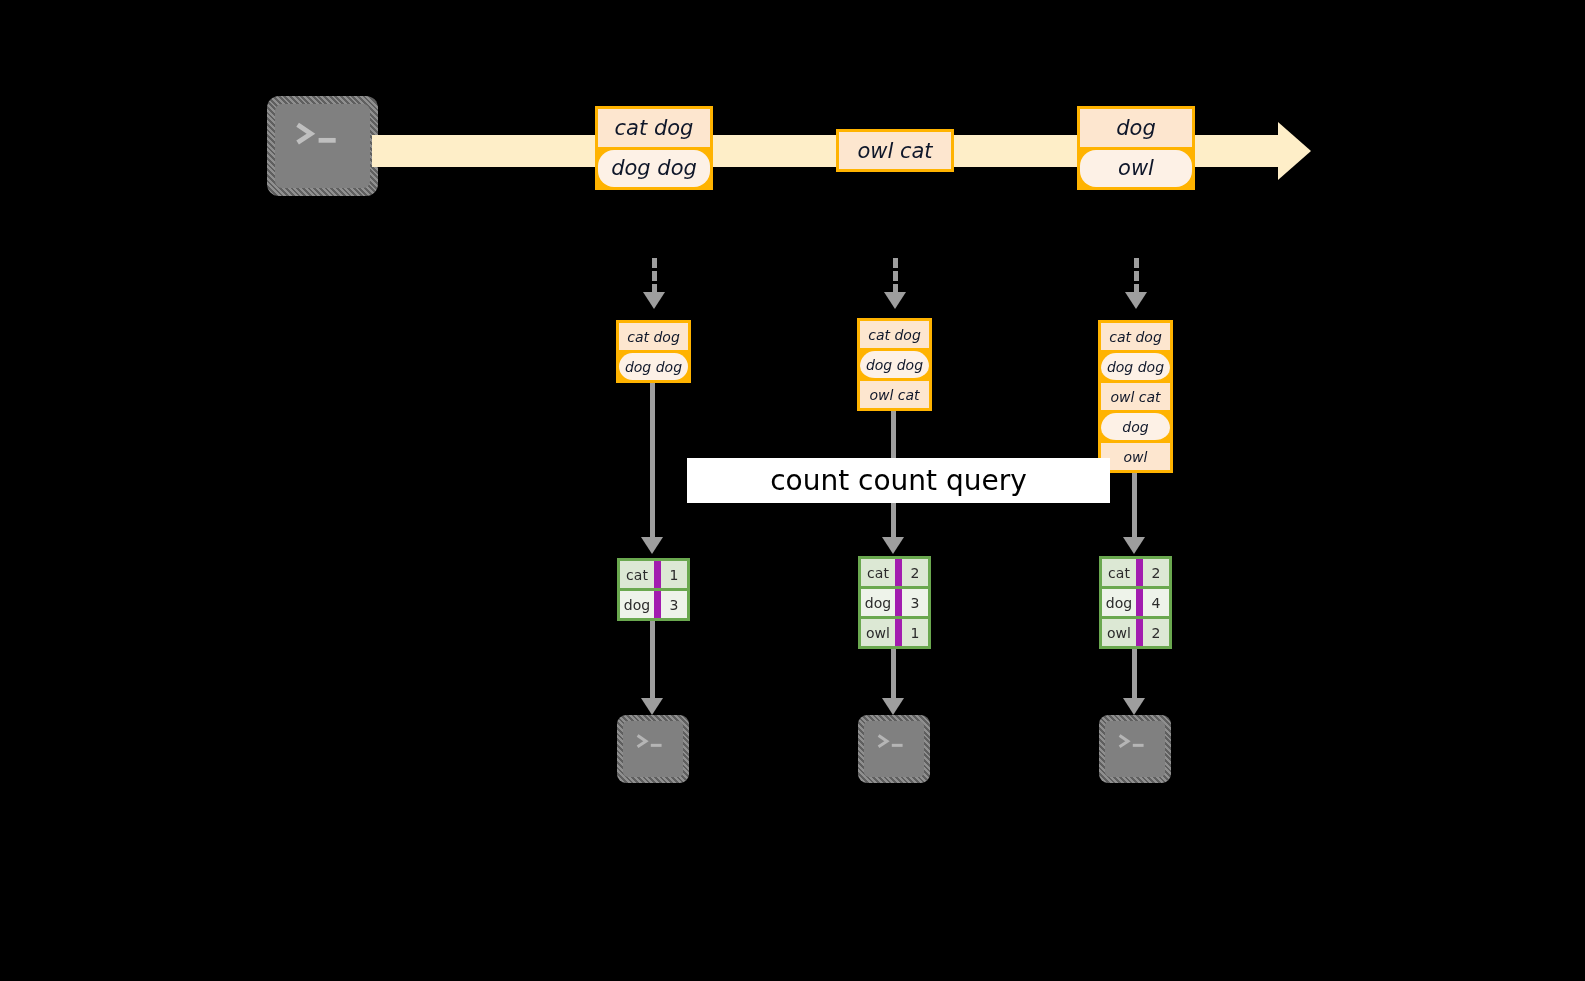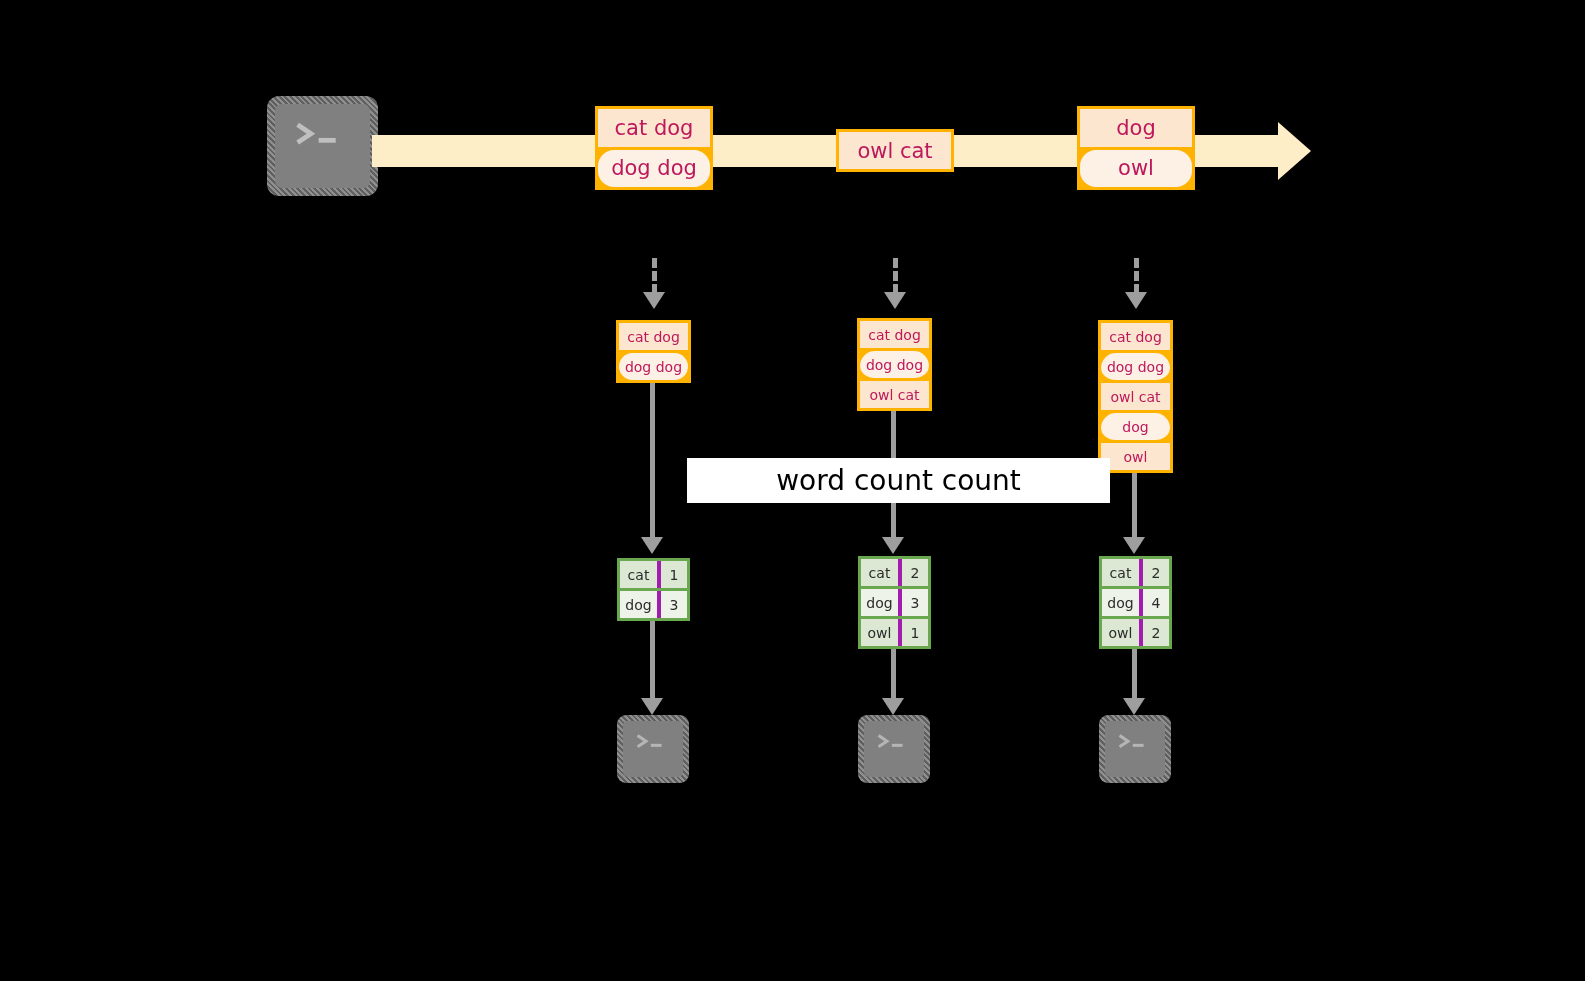--- a/index.html
+++ b/index.html
@@ -65,25 +65,26 @@
     border: 3px solid #ffb300;
     background: #ffb300;
     display: flex;
     flex-direction: column;
   }
   .rec-row {
     flex: 1 1 auto;
     display: flex;
     align-items: center;
     justify-content: center;
-    color: #be185d;
+    color: #0f172a;
     background: #fde6cf;
     border-bottom: 3px solid #ffb300;
     white-space: nowrap;
     overflow: hidden;
+    font-style: italic;
   }
   .rec-row:last-child { border-bottom: none; }
   .rec-row.alt { background: #fdf1e6; border-radius: 16px; }
 
   
   .res-table {
     position: absolute;
     border: 3px solid #6aa84f;
     background: #6aa84f;
     display: flex;
@@ -100,21 +101,21 @@
     align-items: center;
     justify-content: center;
     color: #2b2b2b;
     background: #dce8d4;
     white-space: nowrap;
     overflow: hidden;
   }
   .res-row.alt .res-cell { background: #eef3ea; }
   .res-cell.key {
     flex: 0 0 auto;
-    border-right: 4px solid #a21caf;
+    border-right: 7px solid #a21caf;
   }
   .res-cell.val { flex: 1 1 auto; }
 
   
   .conn-line {
     position: absolute;
     background: #9e9e9e;
   }
   .conn-line.dashed {
     background: none;
@@ -206,21 +207,21 @@
   <div class="conn-line" style="left:650px; top:383px; width:5px; height:156px;"></div>
   <div class="conn-head" style="left:641px; top:537px;"></div>
 
   <div class="conn-line" style="left:891px; top:411px; width:5px; height:128px;"></div>
   <div class="conn-head" style="left:882px; top:537px;"></div>
 
   <div class="conn-line" style="left:1132px; top:473px; width:5px; height:66px;"></div>
   <div class="conn-head" style="left:1123px; top:537px;"></div>
 
   <div class="query-label" style="left:687px; top:458px; width:423px; height:45px; font-size:28px;">
-    <span>word count count</span>
+    <span>count count query</span>
   </div>
 
   <div class="res-table" style="left:617px; top:558px; width:73px; height:63px; font-size:14px;">
     <div class="res-row">
       <div class="res-cell key" style="width:41px;">cat</div>
       <div class="res-cell val">1</div>
     </div>
     <div class="res-row alt">
       <div class="res-cell key" style="width:41px;">dog</div>
       <div class="res-cell val">3</div>

